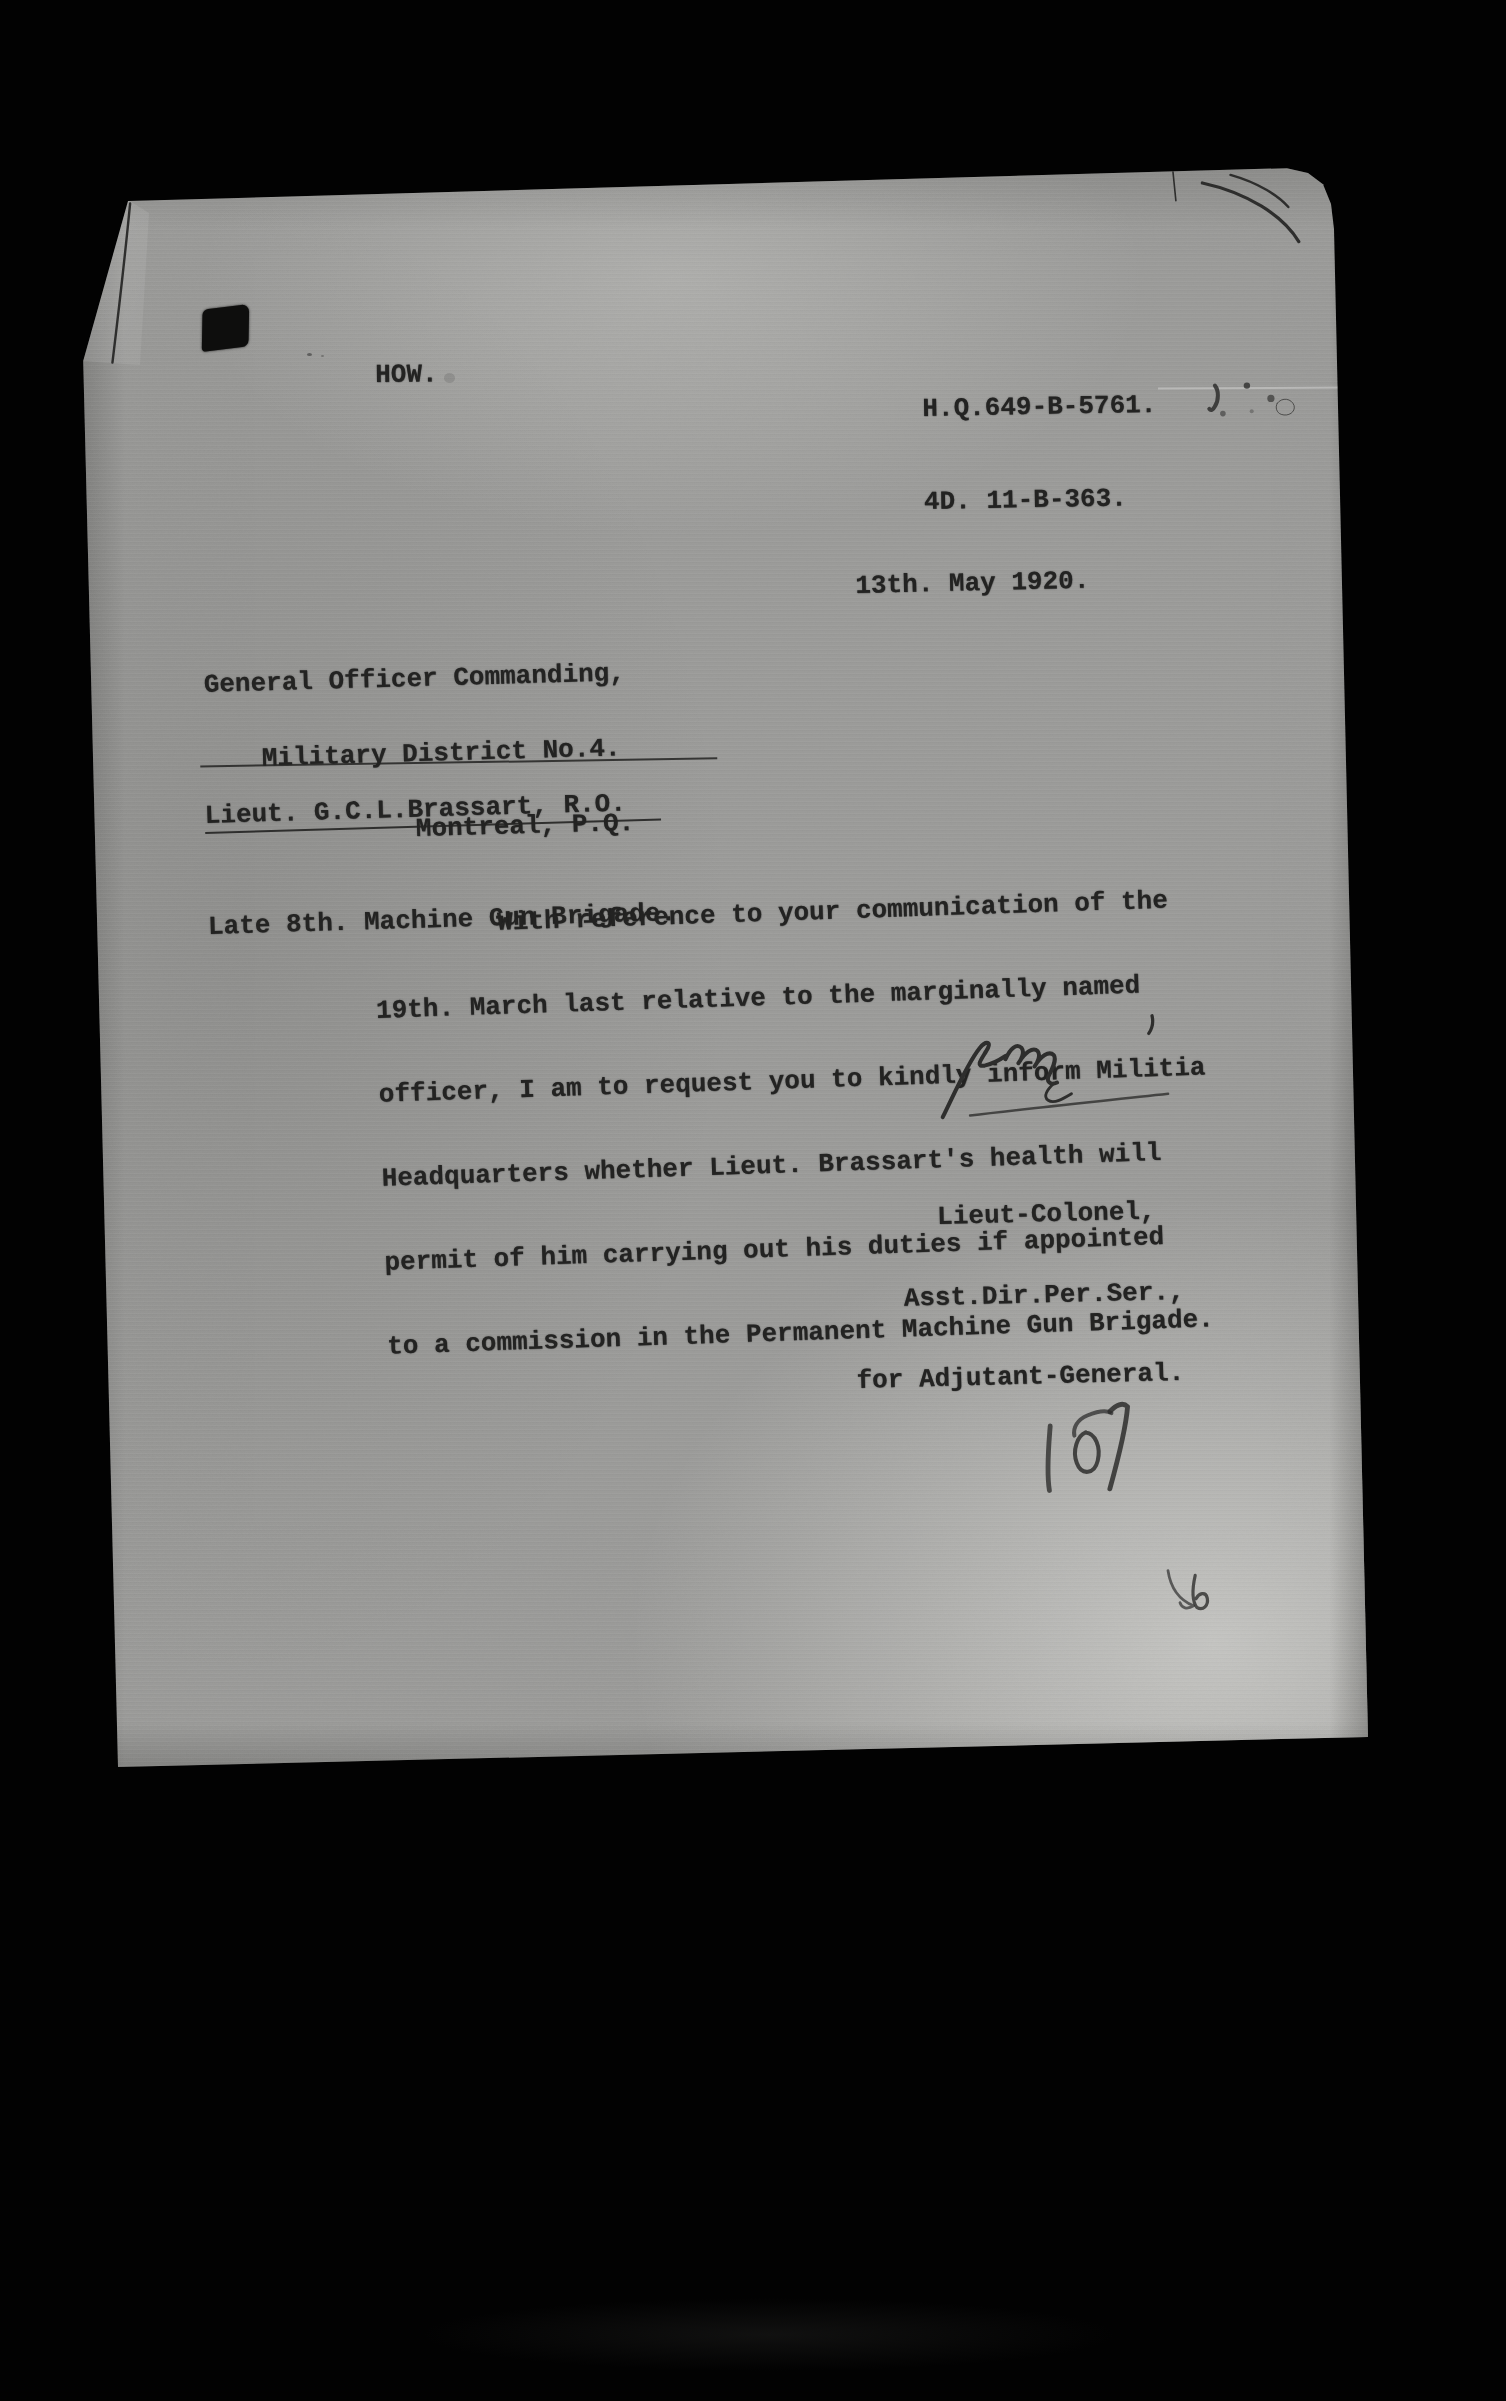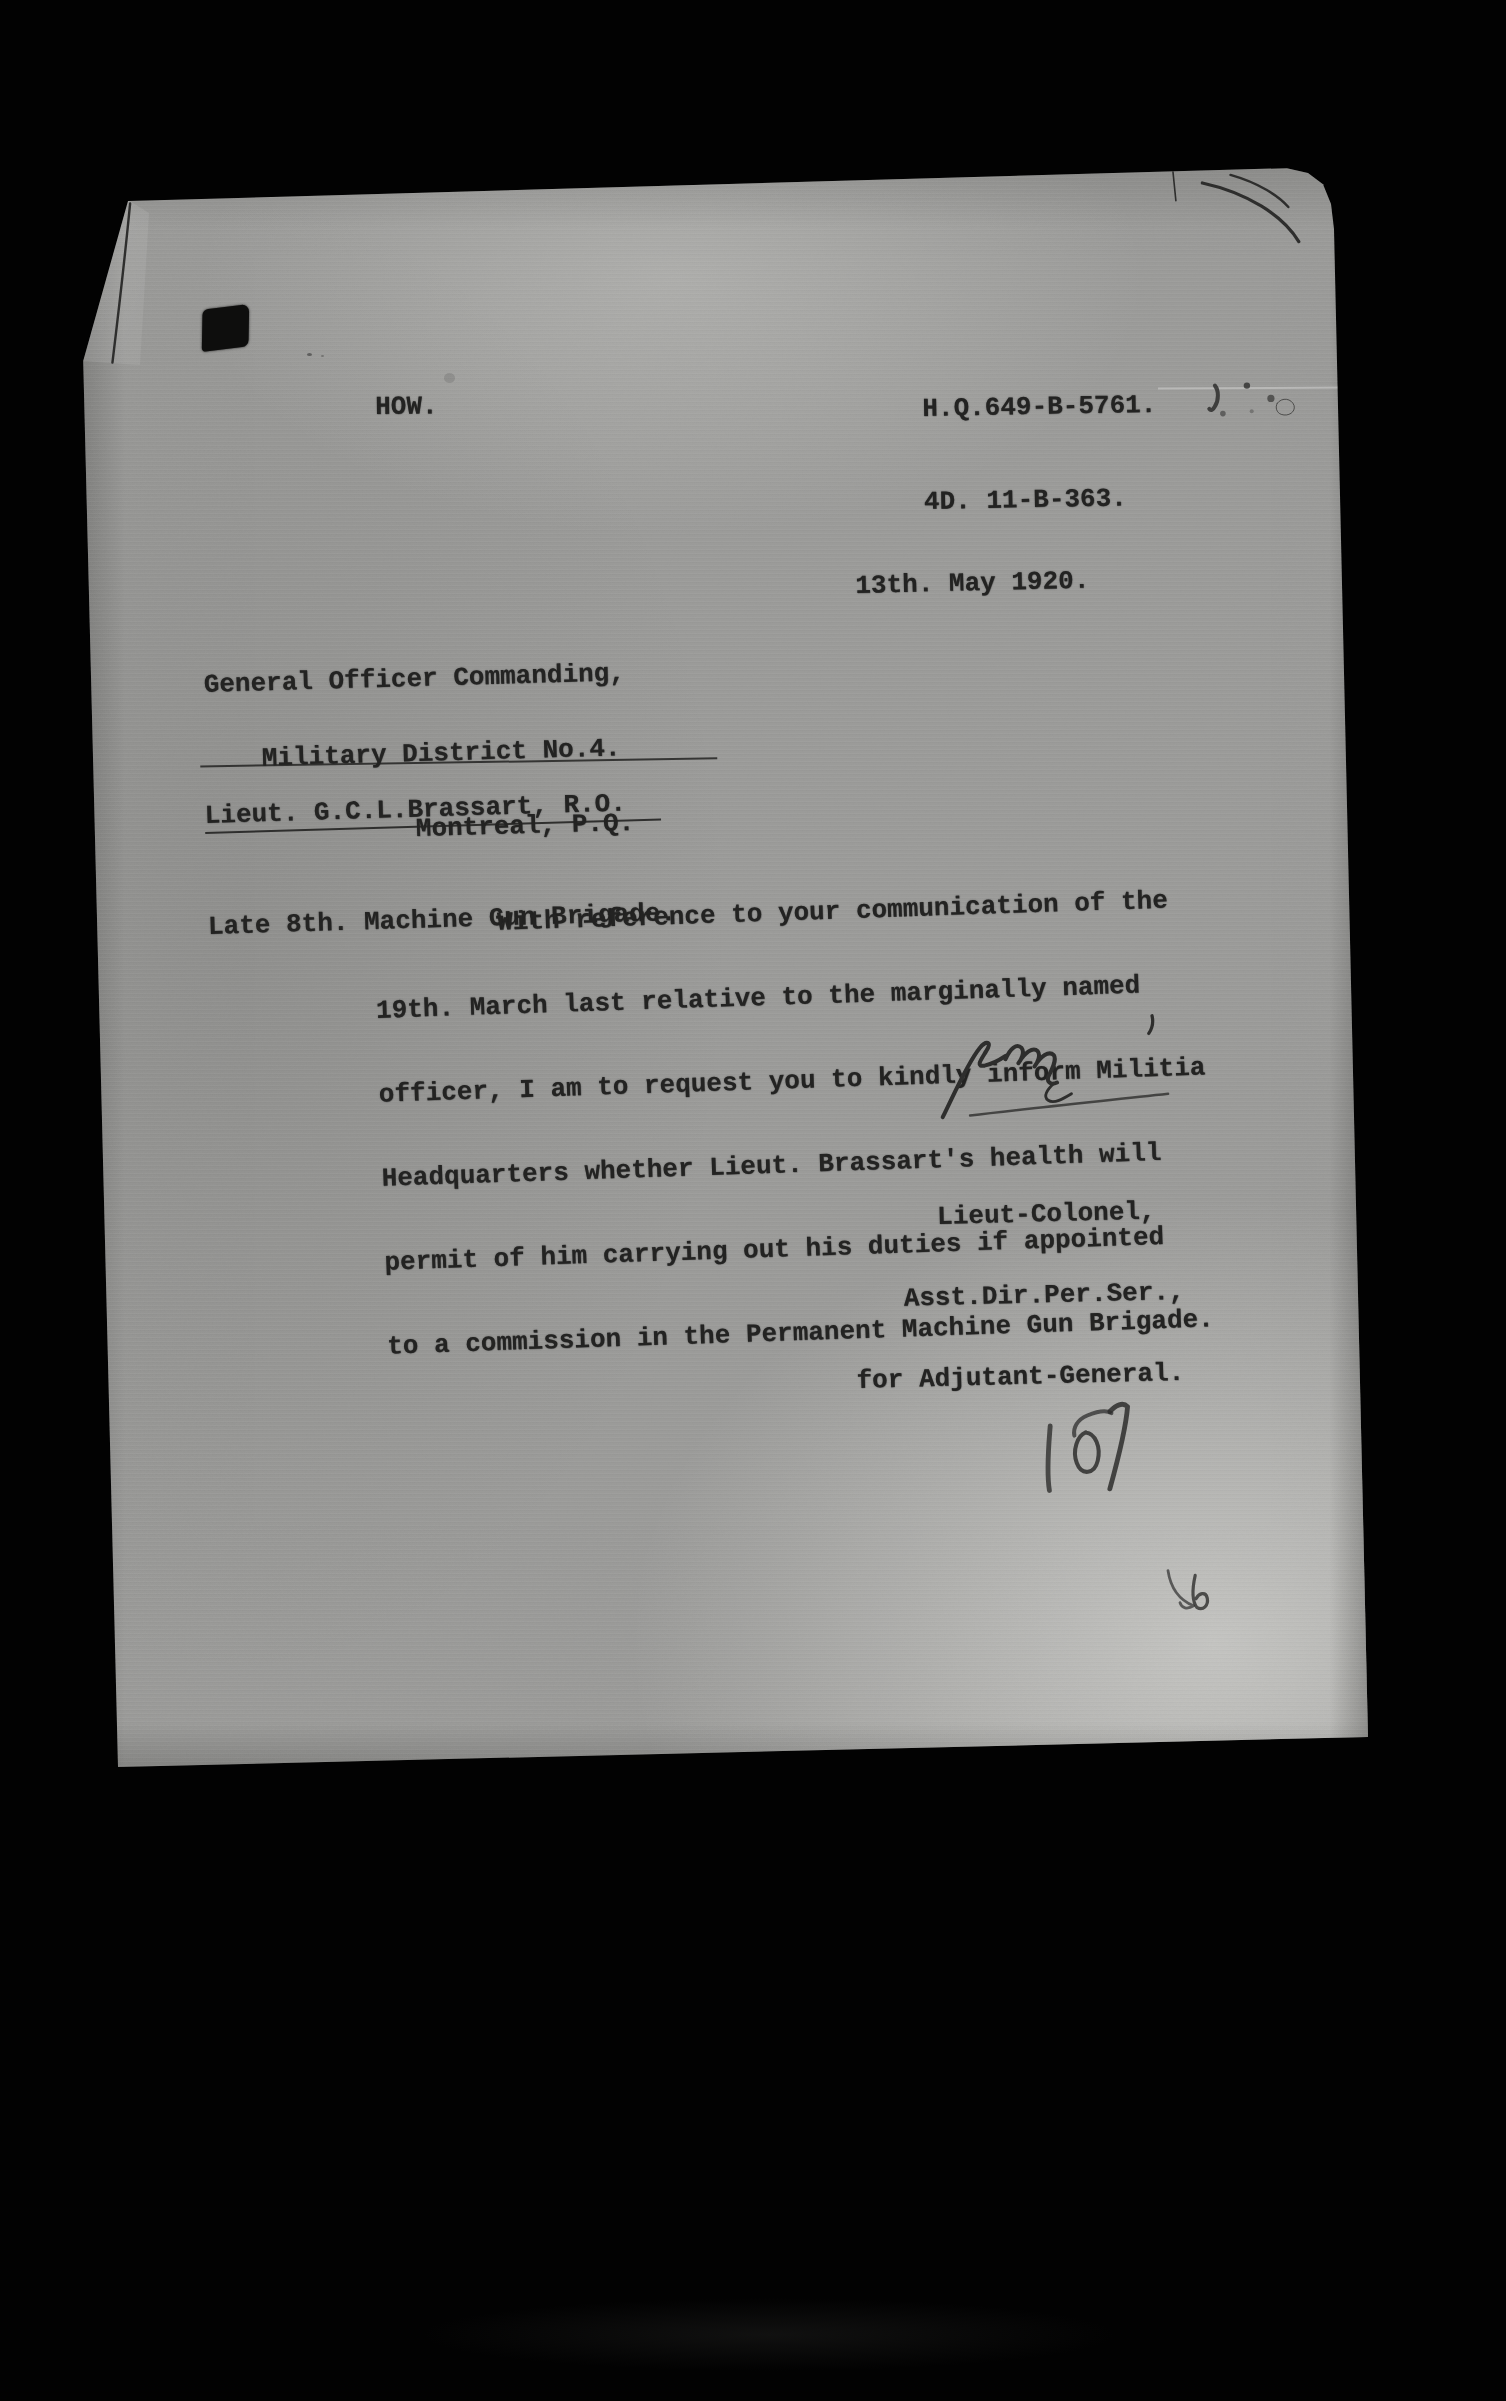--- a/index.html
+++ b/index.html
@@ -42,21 +42,21 @@
     position:absolute;left:1078px;top:222px;width:205px;height:1.6px;
     background:rgba(255,255,255,0.30);transform:rotate(-0.3deg);
   }
   
   .t{
     position:absolute;color:#232322;font-weight:700;font-size:26px;
     text-shadow:0 0 1.6px rgba(30,30,30,0.45), 0.4px 0.4px 0 rgba(40,40,40,0.35);
     white-space:pre;transform-origin:0 0;
   }
   .refs{left:841px;top:167px;line-height:31px;transform:rotate(-1deg);}
-  .stamp{left:295px;top:195px;transform:rotate(-0.6deg);margin-top:32px;}
+  .stamp{left:295px;top:195px;transform:rotate(-0.6deg);}
   .date{left:775px;top:406px;transform:rotate(-1.3deg);}
   .recipient{left:122px;top:458px;line-height:25px;transform:rotate(-1.6deg);}
   .recipient .ind1{padding-left:56px;}
   .recipient .ind2{padding-left:208px;}
   .subject{left:122px;top:559px;line-height:37px;transform:rotate(-1.7deg);}
   .subject .u{border-bottom:2.4px solid rgba(35,35,34,0.9);padding-right:35px;padding-bottom:0.8px;}
   .subject .strike{
     position:absolute;left:-3.2px;top:45px;width:517px;height:2.4px;
     background:rgba(35,35,34,0.85);transform:rotate(0.8deg);
   }

